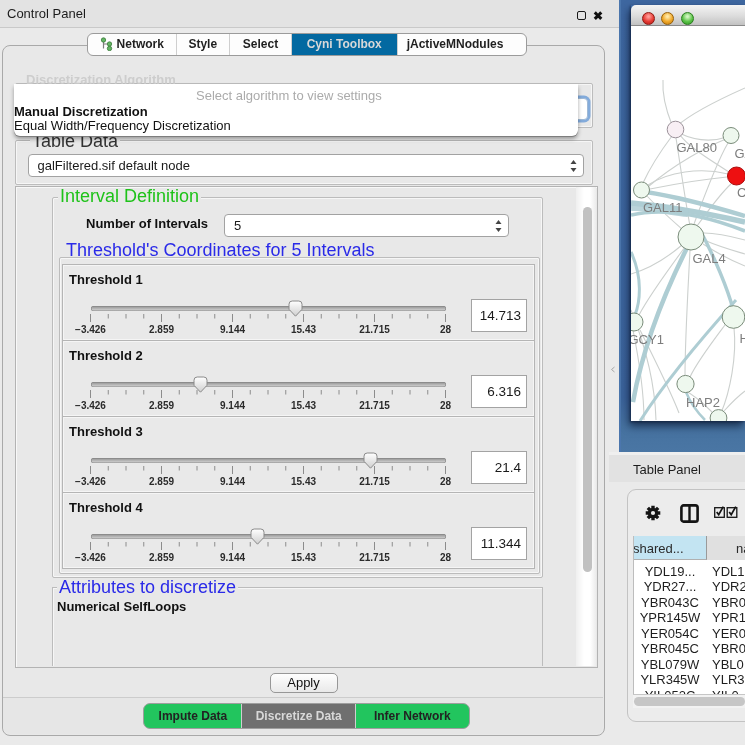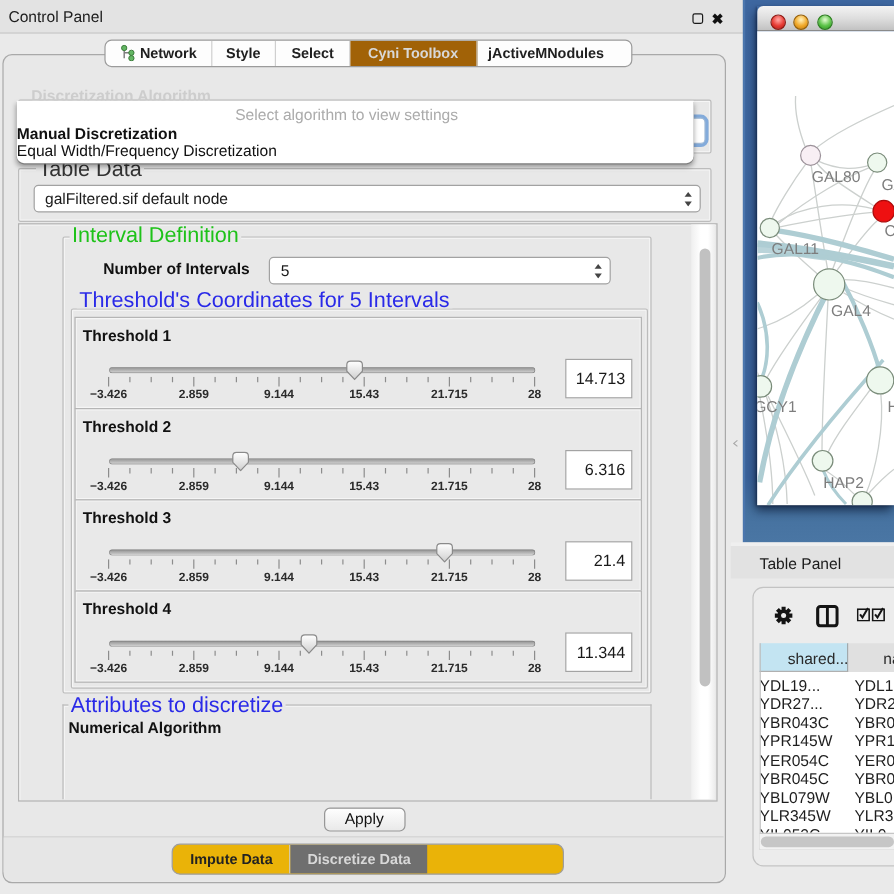--- a/index.html
+++ b/index.html
@@ -9,21 +9,21 @@
 #titlebar{left:0;top:0;width:619px;height:27px;background:#e3e3e3;border-bottom:1px solid #c9c9c9}
 #titletext{left:7px;top:6px;font-size:13px;color:#1c1c1c}
 #btnfloat{left:577px;top:11px;width:7px;height:7px;border:1.5px solid #1a1a1a;border-radius:2px}
 #btnclose{left:593px;top:9px;font-size:12px;font-weight:bold;color:#111}
 
 #cp{left:2px;top:45px;width:601px;height:689px;border:1px solid #a9a9a9;border-radius:8px;background:#e8e8e8}
 
 #toptabs{left:87px;top:32.5px;width:438px;height:21.5px;background:#fdfdfd;border:1px solid #9b9b9b;border-radius:6px;display:flex;overflow:hidden}
 .ttab{height:100%;display:flex;align-items:center;justify-content:center;font-size:12px;font-weight:bold;color:#1f1f1f;border-right:1px solid #cfcfcf;box-sizing:border-box}
 .ttab:last-child{border-right:none}
-.tsel{background:#a16207;color:#d8d8d8}
+.tsel{background:#0369a1;color:#d8d8d8}
 
 .groupbox{border:1px solid #bcbcbc;border-radius:2px;box-shadow:inset 0 0 0 1px #f6f6f6}
 .gtitle{position:absolute;background:#e8e8e8;padding:0 2px;font-size:18px;line-height:13px}
 #scrollpane{left:15px;top:186px;width:581px;height:480px;border:1px solid #b3b3b3;box-shadow:inset 1px 1px 0 #f8f8f8}
 #viewport{left:16px;top:187px;width:560px;height:479px;overflow:hidden}
 
 .combo{background:#fff;border:1px solid #a2a2a2;border-radius:4px;font-size:13px;color:#1a1a1a;display:flex;align-items:center}
 .combo .ctext{padding-left:9px}
 .arrows{position:absolute;right:6px;top:50%;transform:translateY(-50%);width:7px;height:12px}
 
@@ -35,40 +35,40 @@
 .slabel{position:absolute;font-size:10px;font-weight:bold;color:#2b2b2b;transform:translateX(-50%);top:59px}
 .thumb{position:absolute;top:34.5px;width:15px;height:17px}
 .litem{position:absolute;left:10px;font-size:12px;color:#111}
 
 #osb{left:576px;top:187px;width:20px;height:479px;background:linear-gradient(90deg,#efefef,#fff 40%,#fff 70%,#ececec)}
 #osbthumb{left:583px;top:207px;width:9px;height:365px;background:#c1c1c1;border-radius:5px}
 
 #applybtn{left:269.5px;top:672.5px;width:66px;height:18px;border:1px solid #979797;border-radius:5px;background:linear-gradient(#fefefe,#e9e9e9);font-size:13px;color:#111;display:flex;align-items:center;justify-content:center}
 #botsep{left:3px;top:697px;width:600px;height:1px;background:#cccccc}
 #botarea{left:3px;top:698px;width:600px;height:36px;background:#e6e6e6;border-radius:0 0 8px 8px}
-#bottabs{left:143.3px;top:702.5px;width:324.3px;height:24px;background:#eab308;border:1px solid #9e9e9e;border-radius:7px;display:flex;overflow:hidden}
+#bottabs{left:143.3px;top:702.5px;width:324.3px;height:24px;background:#22c55e;border:1px solid #9e9e9e;border-radius:7px;display:flex;overflow:hidden}
 .btab{height:100%;display:flex;align-items:center;justify-content:center;font-size:12px;font-weight:bold;color:#222;border-right:1px solid #cfcfcf;box-sizing:border-box}
 .btab:last-child{border-right:none}
 .btab.tsel{background:#6f6f6f;color:#d8d8d8}
 
 #popup{left:14px;top:84px;width:564px;height:51.5px;background:#fff;border-radius:0 0 6px 6px;box-shadow:0 1px 0 rgba(120,120,120,.85),0 3px 4px rgba(0,0,0,.35);z-index:30}
 
 #bluepanel{left:619px;top:0;width:126px;height:452px;background:linear-gradient(180deg,#3e67a0 0%,#3b639b 88%,#45719f 94%,#4a76a4 100%);box-shadow:inset 2px 0 0 #4b76ad}
 #macwin{left:631px;top:5px;width:114px;height:416px;box-shadow:-2px 5px 8px rgba(5,15,40,.66),-1px 1px 2px rgba(5,15,40,.45)}
 .light{position:absolute;top:12px;width:11px;height:11px;border-radius:50%}
 #canvas{left:631px;top:26px;width:114px;height:395px;background:#fff;overflow:hidden}
 #tpbar{left:609px;top:455px;width:136px;height:27px;background:#e2e2e2}
 #tptext{left:633px;top:462px;font-size:13px;color:#1c1c1c}
 #tablebox{left:627px;top:489px;width:130px;height:231px;border:1px solid #c3c3c3;border-radius:9px;background:#ececec}
 #thead1{left:633px;top:536px;width:74px;height:24px;background:#c3e4f2;border-right:1px solid #9a9a9a;box-sizing:border-box;border-bottom:1px solid #b0b0b0}
 #thead2{left:707px;top:536px;width:38px;height:24px;background:#e0e0e0;border-bottom:1px solid #b0b0b0}
 .hdtext{font-size:13px;color:#2a2a2a}
 #tbody{left:633px;top:560px;width:112px;height:134px;background:#fff;overflow:hidden}
 .trow{position:absolute;width:112px;height:15.5px;line-height:15.5px;font-size:13px;color:#1e1e1e}
-.c1{position:absolute;left:0;width:74px;text-align:left}
+.c1{position:absolute;left:0;width:74px;text-align:center}
 .c2{position:absolute;left:79px}
 #hsb{left:633px;top:694px;width:112px;height:13px;background:#f2f2f2;border-top:1px solid #c6c6c6}
 #hsbthumb{left:634px;top:696.5px;width:111px;height:9px;border-radius:4.5px;background:#c6c6c6}
 #tblleft{left:632.5px;top:536px;width:1px;height:172px;background:#bdbdbd}
 #tblbot{left:633px;top:707px;width:112px;height:1px;background:#bdbdbd}
 </style>
 </head>
 <body>
 
 <div class="ab" id="titlebar"></div>
@@ -218,32 +218,33 @@
             <stop offset="1" stop-color="#cfcfcf"></stop>
           </linearGradient>
         </defs>
         <path d="M1 4.2 Q1 1 4.2 1 H10.8 Q14 1 14 4.2 V9.3 L7.5 16.2 L1 9.3 Z" fill="url(#tg305)" stroke="#8a8a8a" stroke-width="1"></path>
       </svg>
     <div class="vbox">11.344</div>
   </div>
 
   <div style="position:absolute;left:36px;top:400px;width:489px;height:80px;border:1px solid #bcbcbc;border-bottom:none;box-shadow:inset 1px 1px 0 #f6f6f6"></div>
   <div class="gtitle" style="left:41px;top:394px;color:#2a2ae8">Attributes to discretize</div>
-  <div style="position:absolute;left:41px;top:412px;font-size:13px;font-weight:bold;color:#111">Numerical Algorithm</div>
+  <div style="position:absolute;left:41px;top:412px;font-size:13px;font-weight:bold;color:#111">Numerical SelfLoops</div>
 </div>
 
 <div class="ab" id="osb"></div>
 <div class="ab" id="osbthumb"></div>
 
 <div class="ab" id="botsep"></div>
 <div class="ab" id="botarea"></div>
 <div class="ab" id="applybtn">Apply</div>
 <div class="ab" id="bottabs">
   <div class="btab" style="width:98.2px">Impute Data</div>
   <div class="btab tsel" style="width:113.5px">Discretize Data</div>
+  <div class="btab" style="width:112.6px">Infer Network</div>
 </div>
 
 <svg class="ab" style="left:610px;top:366px" width="6" height="7" viewBox="0 0 6 7">
     <path d="M4.5 1 L1.5 3.5 L4.5 6" stroke="#a8a8a8" stroke-width="1" fill="none"></path>
   </svg>
 
 <div class="ab" id="popup">
   <div class="ab" style="left:182px;top:4px;font-size:13px;font-weight:normal;color:#ababab">Select algorithm to view settings</div>
   <div class="ab" style="left:0px;top:19.5px;font-size:13px;font-weight:bold;color:#111">Manual Discretization</div>
   <div class="ab" style="left:0px;top:34px;font-size:13px;color:#111">Equal Width/Frequency Discretization</div>
@@ -317,21 +318,21 @@
 <text x="686" y="406.5">HAP2</text>
 </g>
 </svg>
 </div>
 
 <div class="ab" style="left:609px;top:452px;width:136px;height:3px;background:#efefef"></div>
 <div class="ab" id="tpbar"></div>
 <div class="ab" id="tptext">Table Panel</div>
 <div class="ab" id="tablebox"></div>
 <div class="ab" id="thead1">
-    <div class="hdtext" style="position:absolute;left:0;width:74px;top:5px;text-align:right">shared...</div>
+    <div class="hdtext" style="position:absolute;left:0;width:74px;top:5px;text-align:left">shared...</div>
   </div>
 <div class="ab" id="thead2">
     <div class="hdtext" style="position:absolute;left:29px;top:5px">na</div>
   </div>
 <div class="ab" id="tbody">
   <div class="trow" style="top:3.5px">
       <span class="c1">YDL19...</span>
       <span class="c2">YDL1</span>
     </div>
   <div class="trow" style="top:19px">

